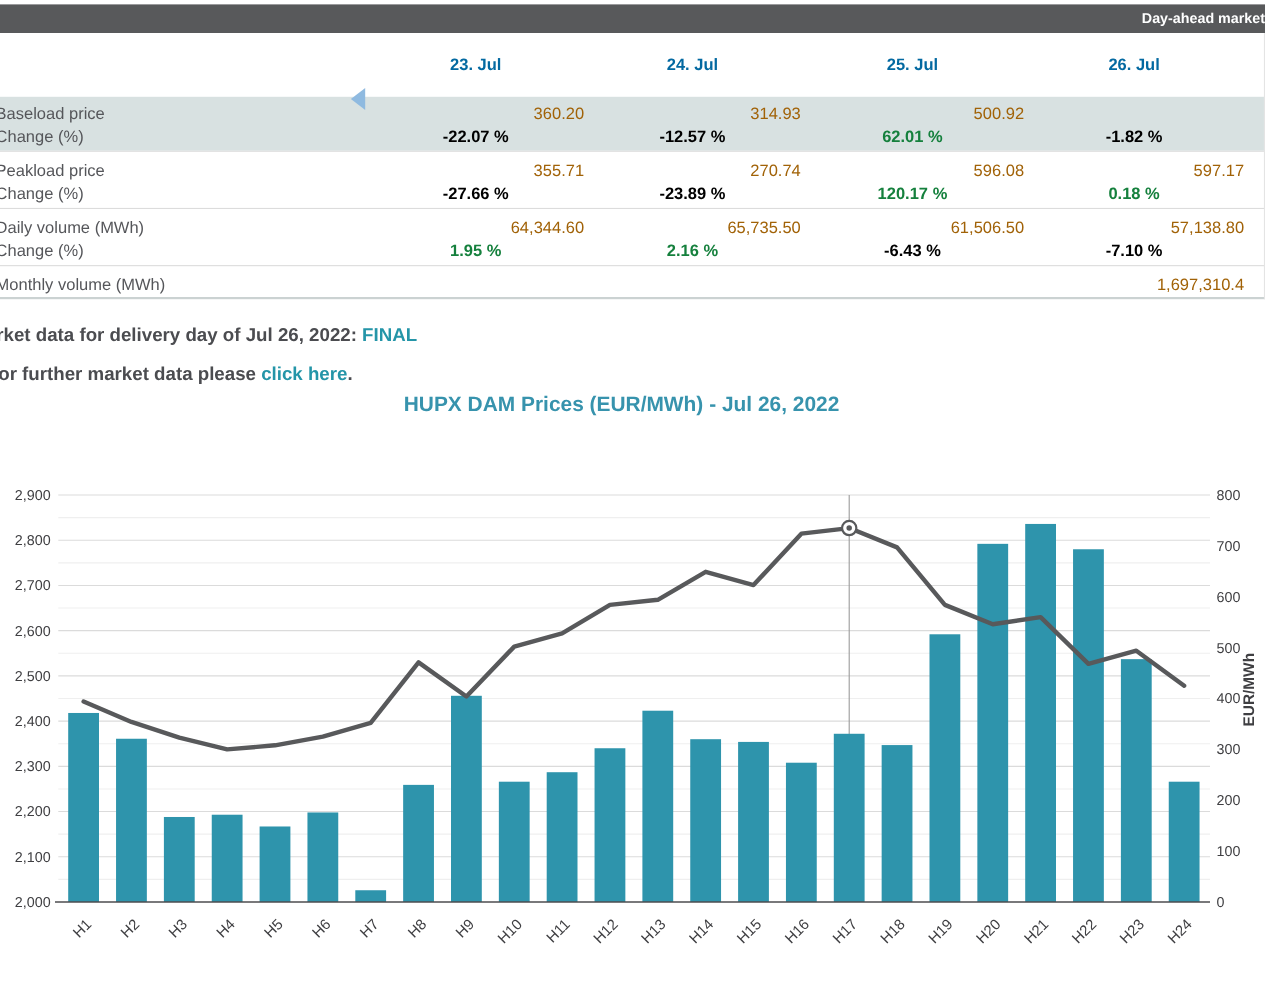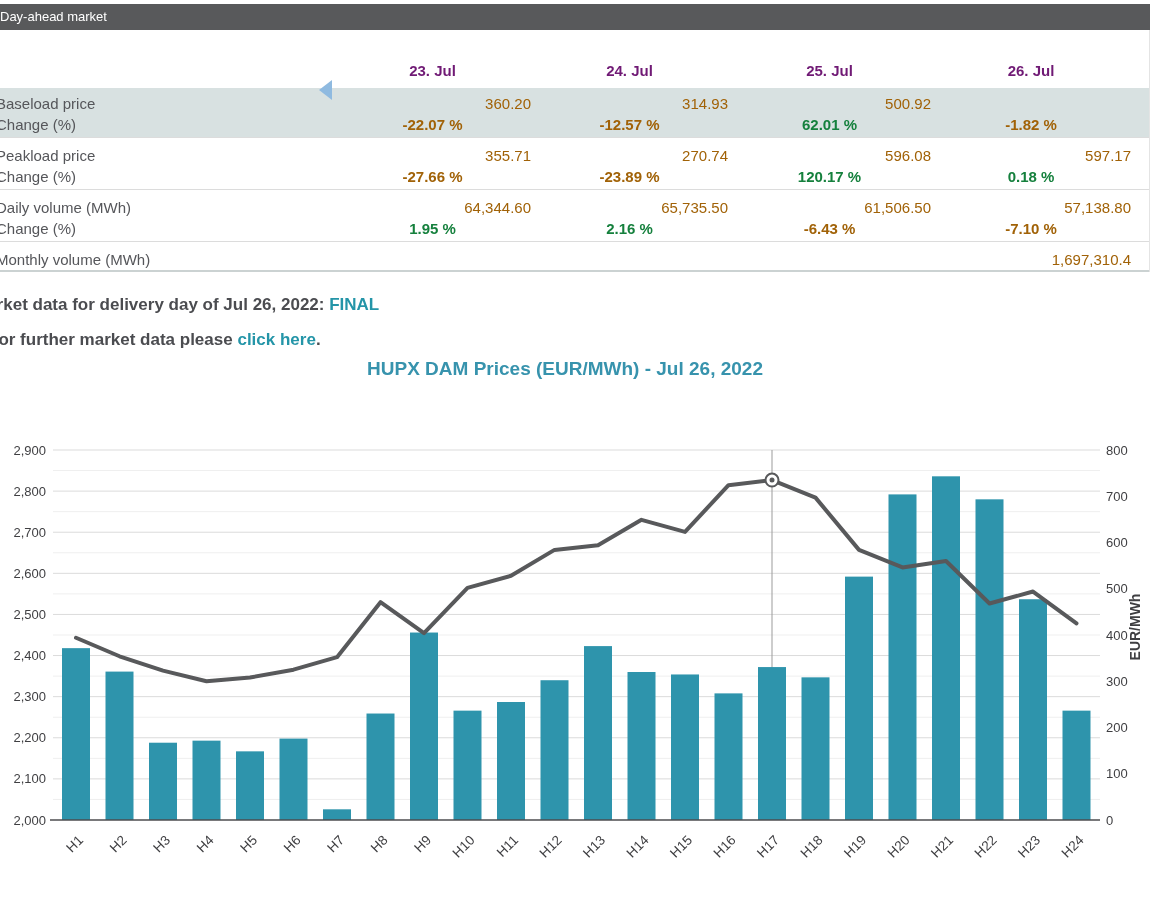--- a/index.html
+++ b/index.html
@@ -2,34 +2,34 @@
 <html><head>
 <meta charset="utf-8">
 <style>
   html,body{margin:0;padding:0;background:#fff;}
   body{width:1165px;height:903px;overflow:hidden;position:relative;
        font-family:"Liberation Sans",sans-serif;color:#3f3f42;}
   .abs{position:absolute;}
 
   
   .topbar{left:0;top:4px;width:1150px;height:26px;background:#58595b;}
-  .topbar .ttl{width:100%;text-align:left;line-height:26px;color:#fff;
-               font-weight:normal;font-size:13px;}
+  .topbar .ttl{width:100%;text-align:right;line-height:26px;color:#fff;
+               font-weight:bold;font-size:13px;}
 
   
   .tblwrap{left:-4px;top:30px;width:1154px;}
   .grid{display:grid;grid-template-columns:338px 197px 197px 203px 200px;}
   .cell{font-size:15px;line-height:21px;height:21px;white-space:nowrap;overflow:visible;}
   .lbl{text-align:left;color:#55565a;}
   .val{text-align:right;color:#a16207;}
   .chg{text-align:center;font-weight:bold;}
-  .chg.neg{color:#a16207;}
+  .chg.neg{color:#000000;}
   .chg.pos{color:#15803d;}
   .daterow{height:58px;position:relative;}
-  .datecell{text-align:center;font-weight:bold;font-size:15px;color:#701a75;padding-top:32px;}
+  .datecell{text-align:center;font-weight:bold;font-size:15px;color:#0369a1;padding-top:21px;}
   .arrow-left{position:absolute;left:323px;top:50px;width:0;height:0;
       border-top:10px solid transparent;border-bottom:10px solid transparent;
       border-right:13px solid #8fbae0;}
   .tgroup{box-sizing:border-box;}
   .g1{height:49px;background:#d8e1e1;padding-top:5px;}
   .g2,.g3{height:52px;padding-top:7px;border-top:1px solid #dcdcdc;}
   .g4{height:31px;padding-top:7px;border-top:1px solid #dcdcdc;border-bottom:2px solid #cbd2d2;}
   .tbl-rightedge{left:1149px;top:30px;width:1px;height:242px;background:#e4e4e4;}
 
   

